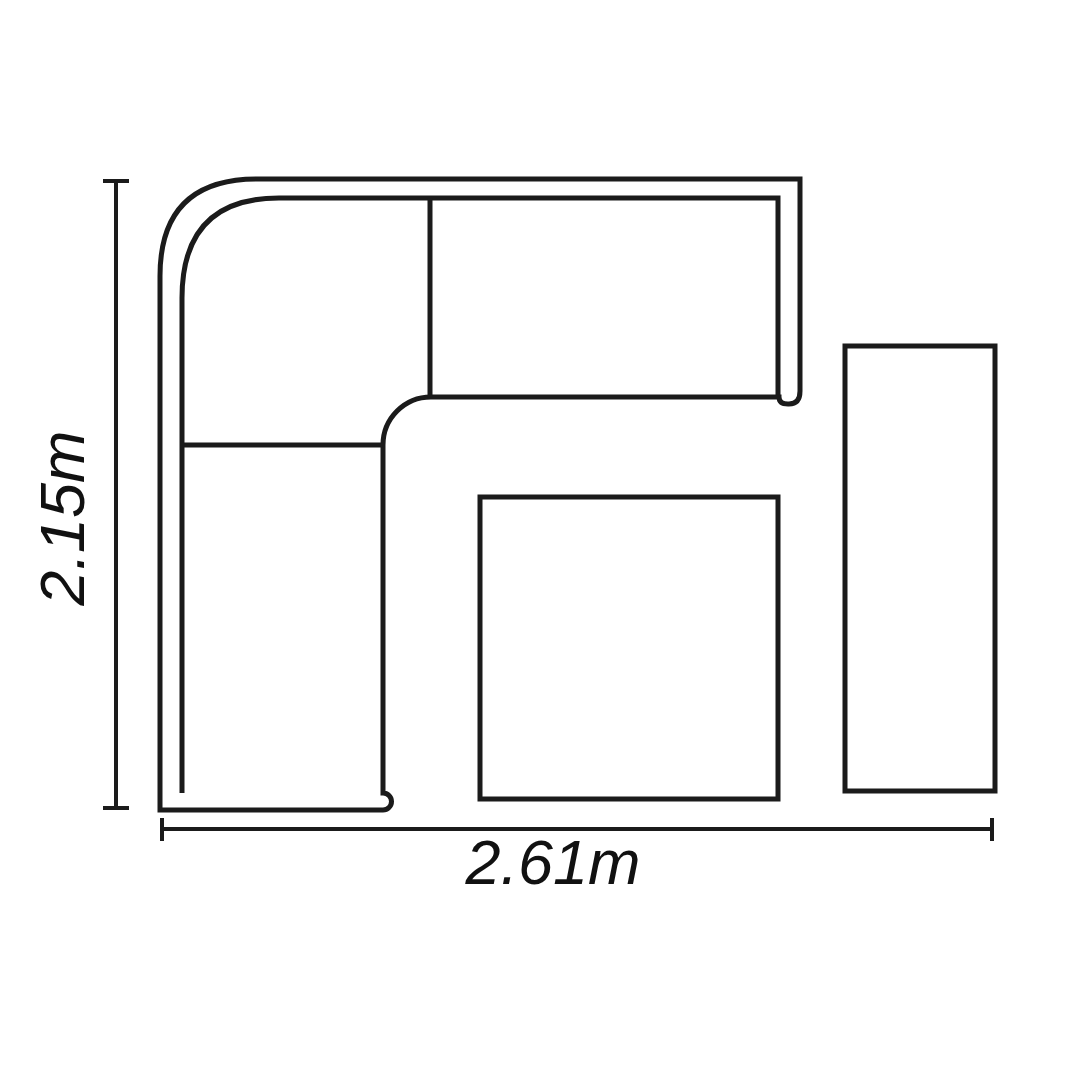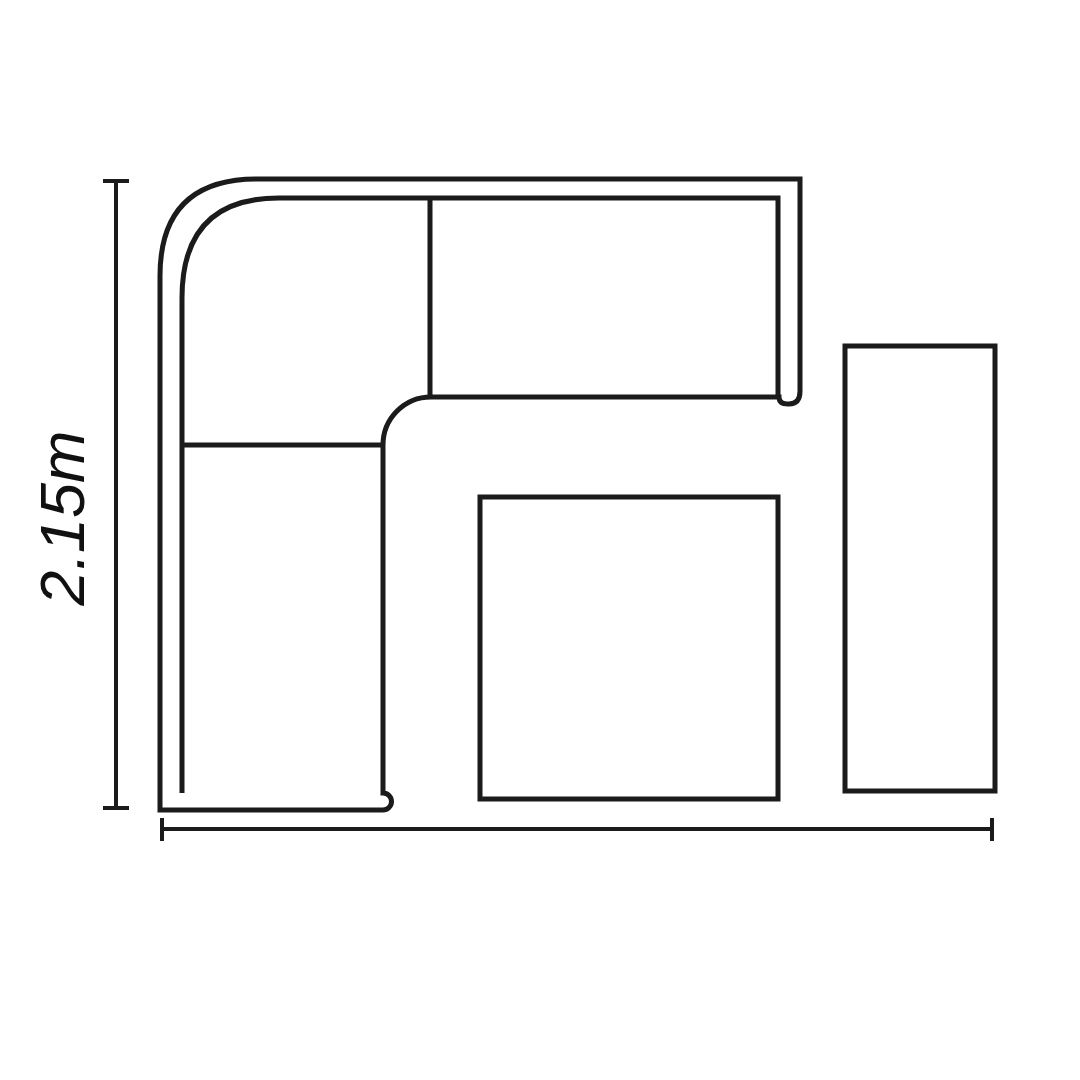--- a/index.html
+++ b/index.html
@@ -105,14 +105,15 @@
 
     <g>
       <line class="dim" x1="162" y1="829" x2="992" y2="829"></line>
       <line class="dim" x1="162" y1="818" x2="162" y2="841"></line>
       <line class="dim" x1="992" y1="818" x2="992" y2="841"></line>
     </g>
   </svg>
 
   <div class="dim-label vertical">2.15m</div>
 
+  <div class="dim-label horizontal">2.61m</div>
 
 </div>
 
 </body></html>

